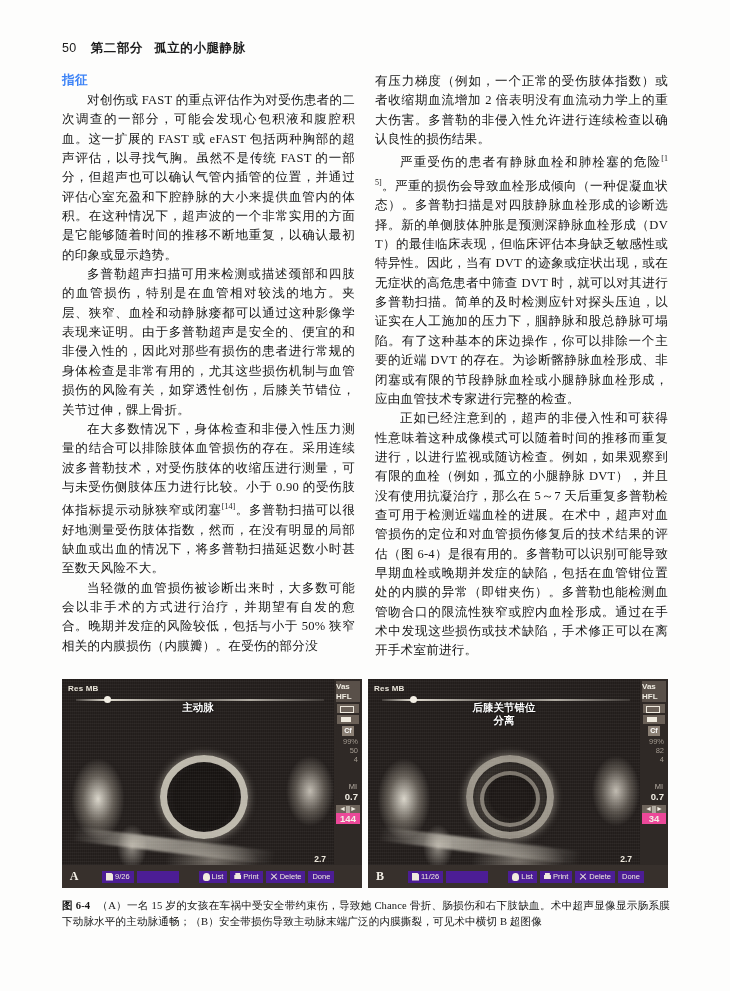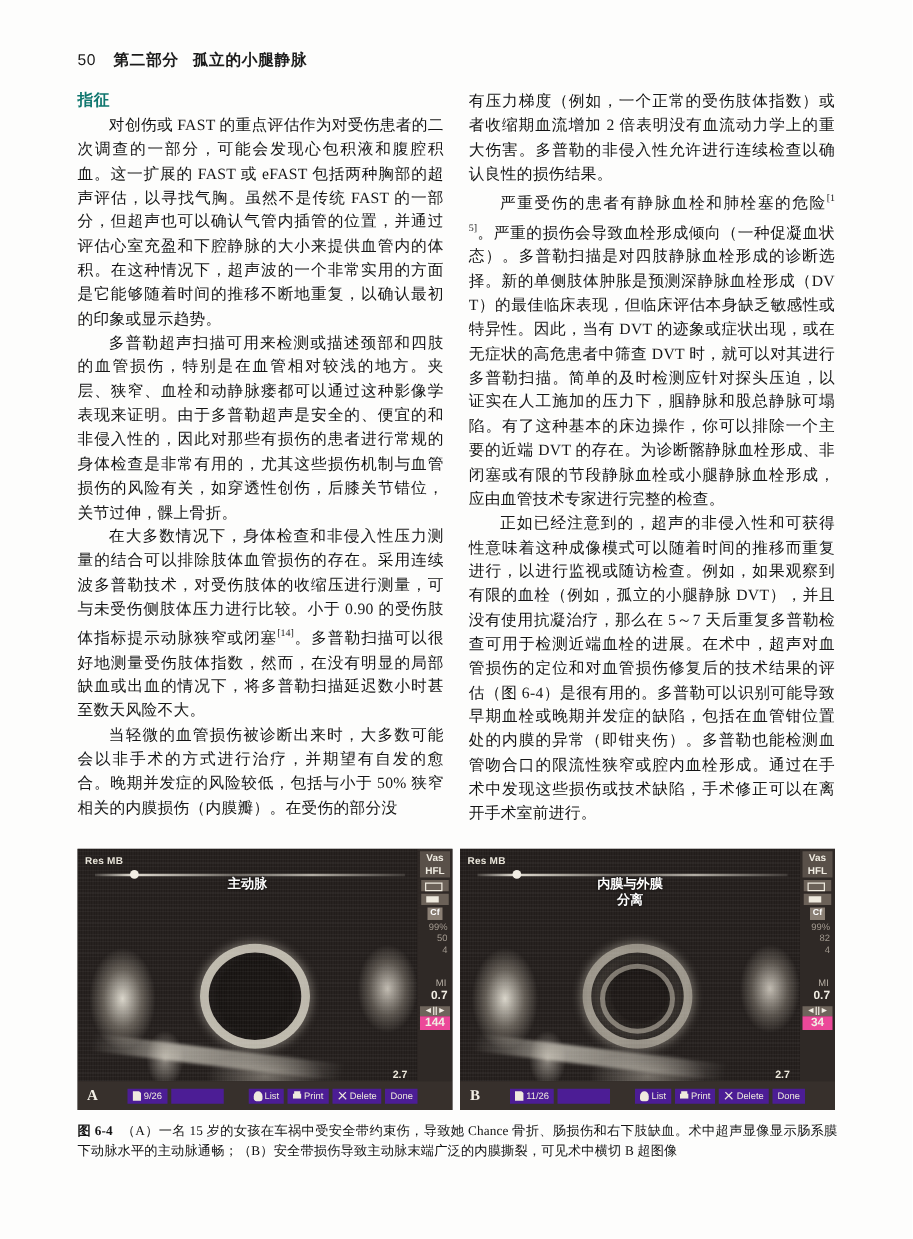--- a/index.html
+++ b/index.html
@@ -44,21 +44,21 @@
     height: 600px;
     display: flex;
     gap: 20px;
   }
   .col { width: 293px; }
 
   .sec-head {
     font-size: 12.6px;
     font-weight: 700;
     letter-spacing: .5px;
-    color: #0f766e;
+    color: #3b82f6;
     margin-bottom: 2px;
   }
 
   p.body {
     font-size: 12.55px;
     line-height: 19.35px;
     text-align: justify;
     text-justify: inter-character;
     color: #151515;
     text-indent: 2em;
@@ -191,21 +191,20 @@
     font-family: "Liberation Sans", sans-serif;
     color: #d8d3c8;
   }
   .side-box {
     width: 24px;
     background: #595049;
     color: #f0ece2;
     font-size: 8px;
     font-weight: 700;
     line-height: 9.5px;
-    text-align: center;
     padding: 1px 0;
     margin-bottom: 2px;
   }
   .side-icon {
     width: 22px; height: 9px;
     margin-bottom: 2px;
     background: #6b6158;
     position: relative;
   }
   .side-icon::after {
@@ -431,21 +430,21 @@
           <div class="us-topline"></div>
           <div class="us-dot"></div>
           <div class="us-ring b"></div>
           <div class="us-inner-flap"></div>
           <div class="us-streak"></div>
           <div class="us-noise"></div>
         </div>
 
         <div class="res-mb">Res MB</div>
         <div class="us-label">
-          <div>内膜与外膜</div>
+          <div>后膝关节错位</div>
           <div>分离</div>
         </div>
         <div class="us-depth">2.7</div>
 
         <div class="us-side">
           <div class="side-box">
             <div>Vas</div>
             <div>HFL</div>
           </div>
           <div class="side-icon"></div>

